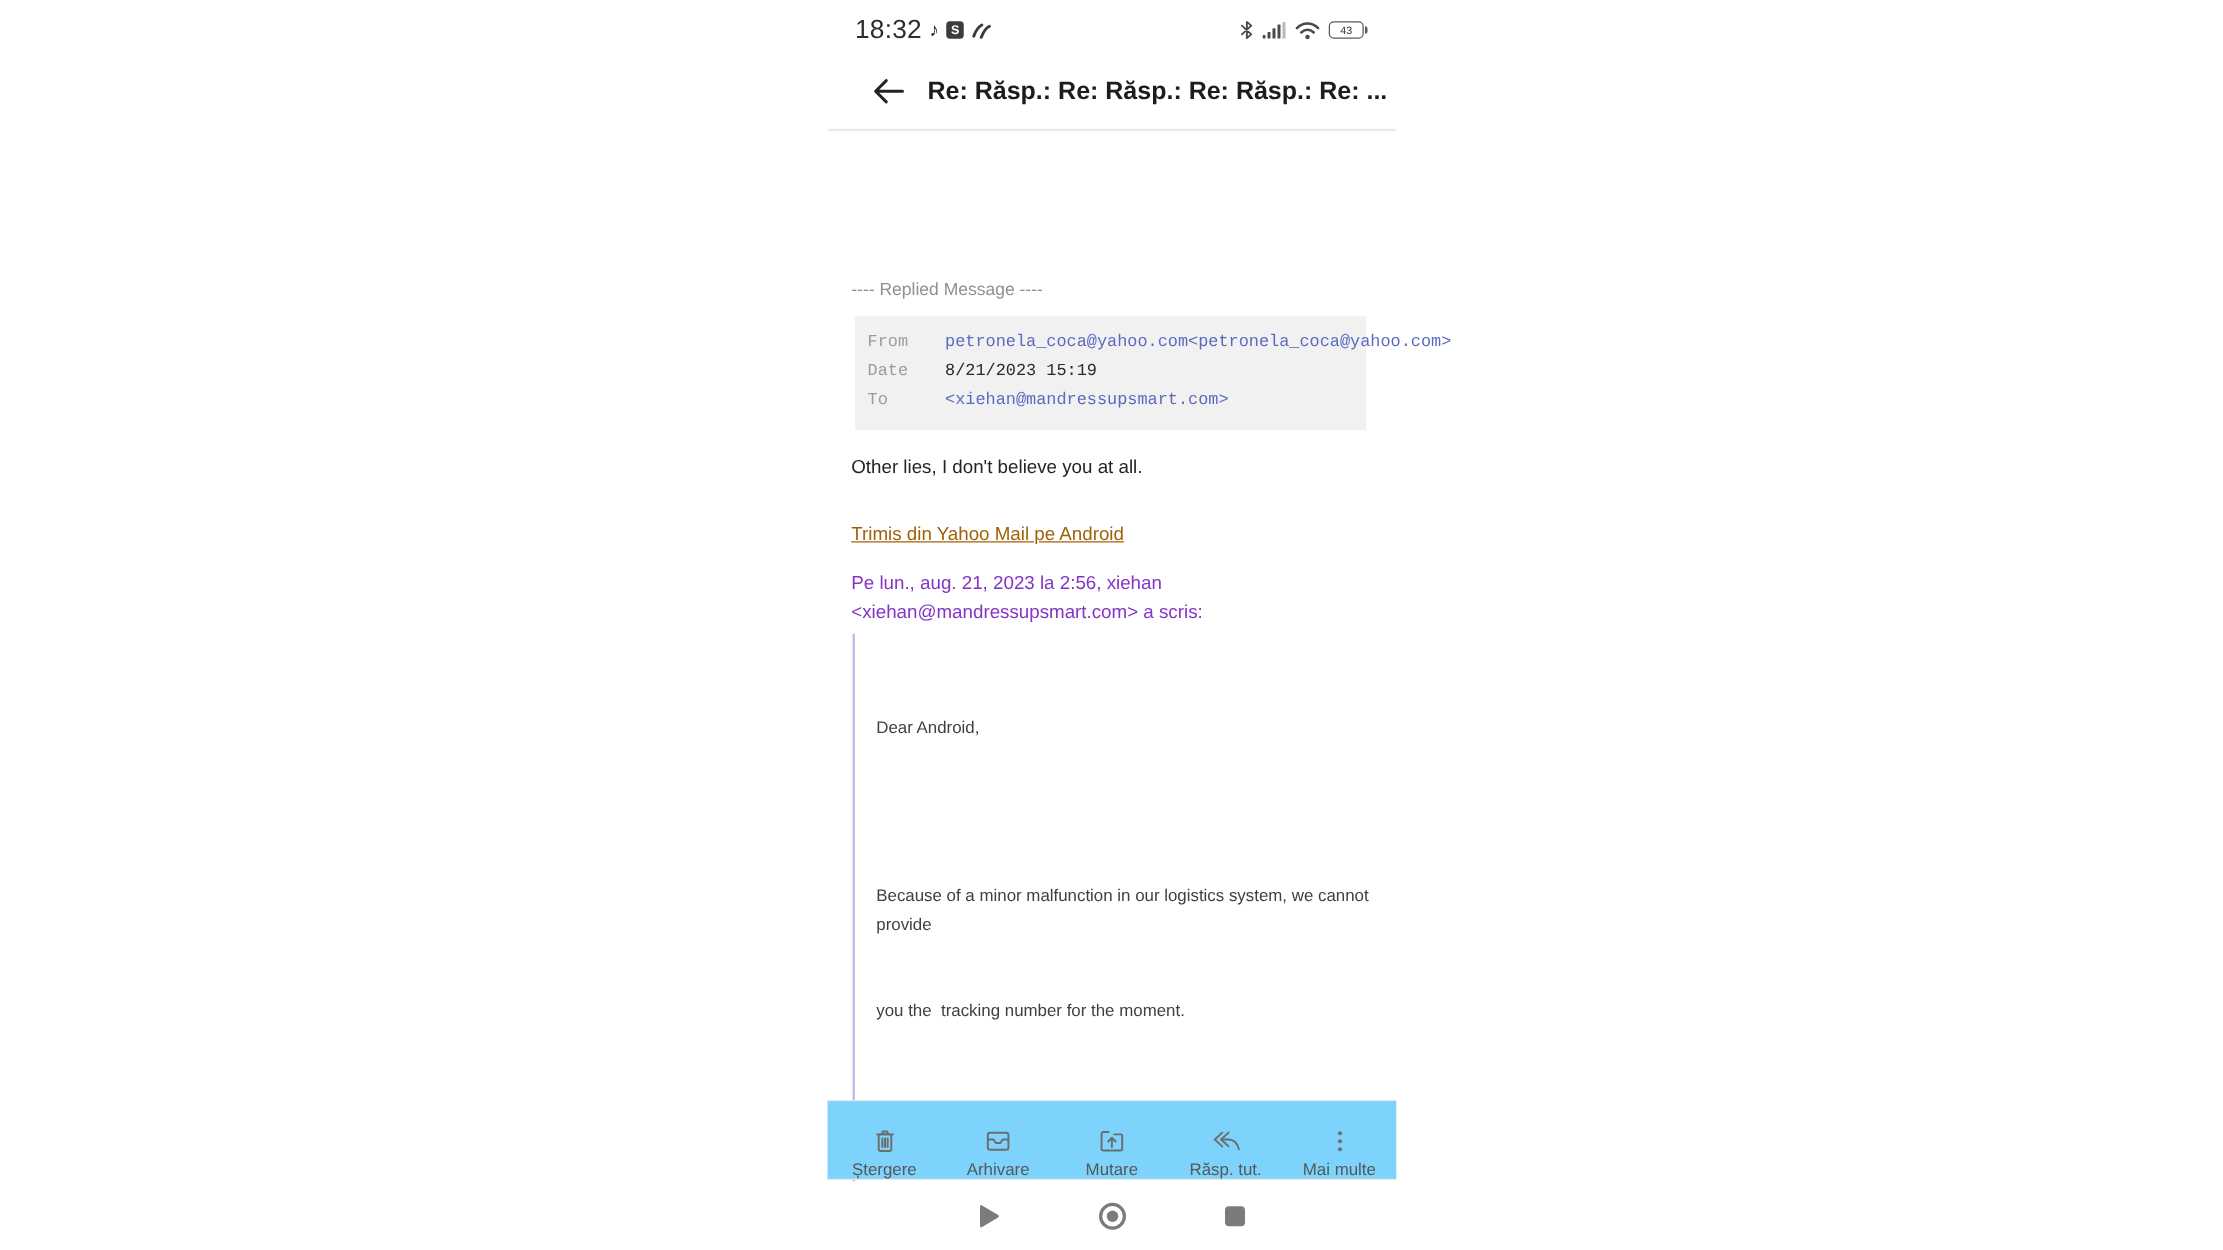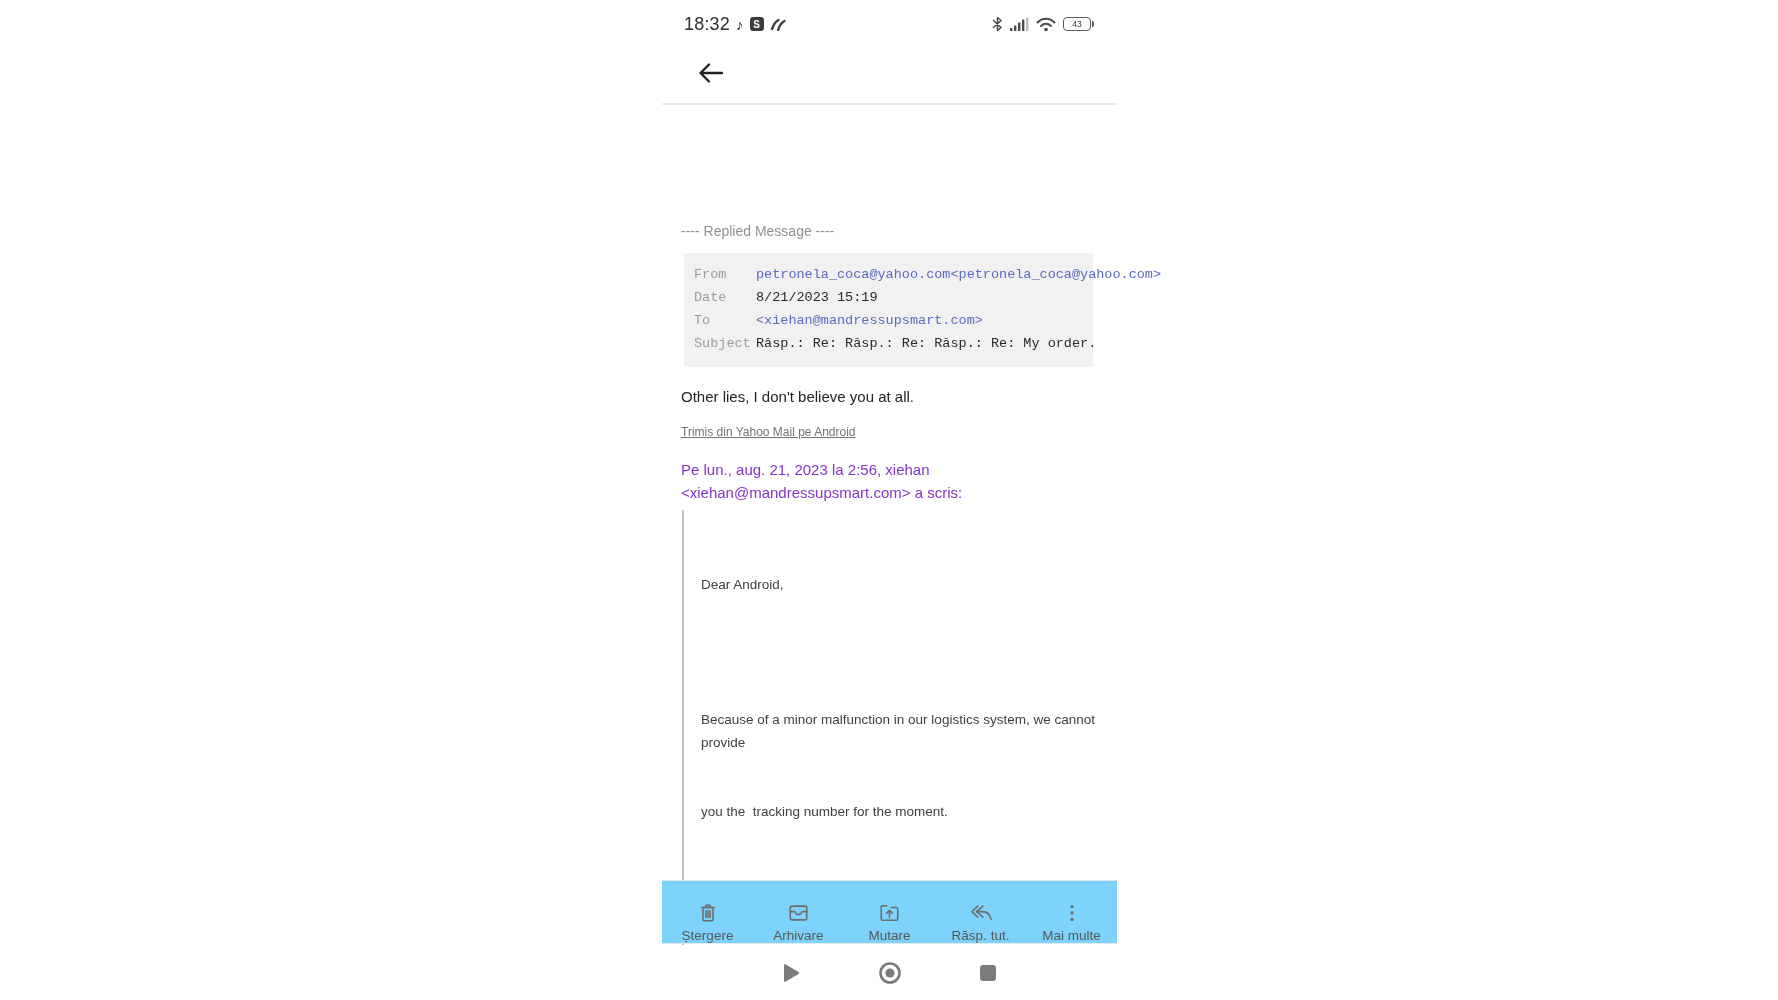--- a/index.html
+++ b/index.html
@@ -4,21 +4,21 @@
 <style>
   * { margin:0; padding:0; box-sizing:border-box; }
   html,body { width:1778px; height:1000px; background:#ffffff; overflow:hidden;
               font-family:"Liberation Sans", sans-serif; }
   .phone { position:absolute; left:662px; top:0; width:455px; height:1000px; background:#fff; }
 
   
   .status-bar { position:absolute; top:12px; left:22px; right:26px; height:24px;
                 display:flex; justify-content:space-between; align-items:center; }
   .sb-left { display:flex; align-items:center; gap:6px; }
-  .sb-time { font-size:18px; font-weight:500; color:#2d2d2d; letter-spacing:.2px; }
+  .sb-time { font-size:21px; font-weight:500; color:#2d2d2d; letter-spacing:.2px; }
   .sb-note { font-size:15px; font-weight:700; color:#222; line-height:1; }
   .s-badge { width:14px; height:14px; background:#3c3c3c; border-radius:3px; color:#fff;
              font-size:10px; font-weight:700; display:flex; align-items:center; justify-content:center; }
   .sb-right { display:flex; align-items:center; gap:7px; }
   .battery { width:28px; height:14px; border:1.6px solid #5a5a5a; border-radius:4px;
              display:flex; align-items:center; justify-content:center; position:relative; }
   .battery::after { content:""; position:absolute; right:-4px; top:3px; width:2.5px; height:6px;
                     background:#5a5a5a; border-radius:0 2px 2px 0; }
   .battery span { font-size:8.5px; color:#333; font-weight:500; }
 
@@ -33,21 +33,21 @@
   
   .content { position:absolute; top:105px; left:19px; right:20px; }
   .replied-divider { margin-top:118px; font-size:14px; color:#909090; }
   .quote-header-box { margin-top:14px; margin-left:3px; margin-right:4px; background:#f1f1f2;
                       border-radius:0; padding:10px 10px 12px 10px;font-family:Liberation Mono, monospace; }
   .qrow { display:flex; line-height:23px; font-size:13.5px; }
   .qlabel { width:50px; flex:none; color:#9b9b9b; margin-right:12px; }
   .qvalue { color:#2a2a2a; white-space:nowrap; }
   .qvalue.link { color:#5b6abf; }
   .message-line { margin-top:21px; font-size:15px; color:#242424; }
-  .yahoo-link { display:inline-block; margin-top:20px; font-size:12px; color:#737373;
+  .yahoo-link { display:inline-block; margin-top:37px; font-size:15px; color:#a16207;
                 text-decoration:underline; }
   .attribution { margin-top:18px; font-size:15px; line-height:23px; color:#8534c6; }
   .attribution .ln { display:block; }
   .quoted-block { margin-top:6px; margin-left:1px; border-left:2px solid #c8bde8;
                   padding:17px 0 0 17px; min-height:358px; font-size:13.5px; line-height:23px;
                   color:#3f3f3f; white-space:pre-wrap; }
   .quoted-block p { margin:0 0 20px 0; }
   .quoted-block .ln { display:block; }
 
   
@@ -102,42 +102,39 @@
       </div>
     </div>
   </div>
 
   <div class="app-header">
     <div class="back-btn">
       <svg class="icon-svg" width="26" height="22" viewBox="0 0 26 22">
         <path d="M24 11 H3 M11 2.5 L2.5 11 L11 19.5" stroke="#222" stroke-width="2.4" fill="none" stroke-linecap="round" stroke-linejoin="round"></path>
       </svg>
     </div>
+    <div class="app-title">Re: Răsp.: Re: Răsp.: Re: Răsp.: Re: ...</div>
   </div>
   <div class="header-divider"></div>
 
   <div class="content">
     <div class="replied-divider">---- Replied Message ----</div>
 
     <div class="quote-header-box">
       <div class="qrow">
         <span class="qlabel">From</span>
         <span class="qvalue link">petronela_coca@yahoo.com&lt;petronela_coca@yahoo.com&gt;</span>
       </div>
       <div class="qrow">
         <span class="qlabel">Date</span>
         <span class="qvalue">8/21/2023 15:19</span>
       </div>
       <div class="qrow">
         <span class="qlabel">To</span>
         <span class="qvalue link">&lt;xiehan@mandressupsmart.com&gt;</span>
-      </div>
-      <div class="qrow">
-        <span class="qlabel">Subject</span>
-        <span class="qvalue">Răsp.: Re: Răsp.: Re: Răsp.: Re: My order.</span>
       </div>
     </div>
 
     <div class="message-line">Other lies, I don't believe you at all.</div>
 
     <a class="yahoo-link">Trimis din Yahoo Mail pe Android</a>
 
     <div class="attribution">
       <span class="ln">Pe lun., aug. 21, 2023 la 2:56, xiehan</span>
       <span class="ln">&lt;xiehan@mandressupsmart.com&gt; a scris:</span>

